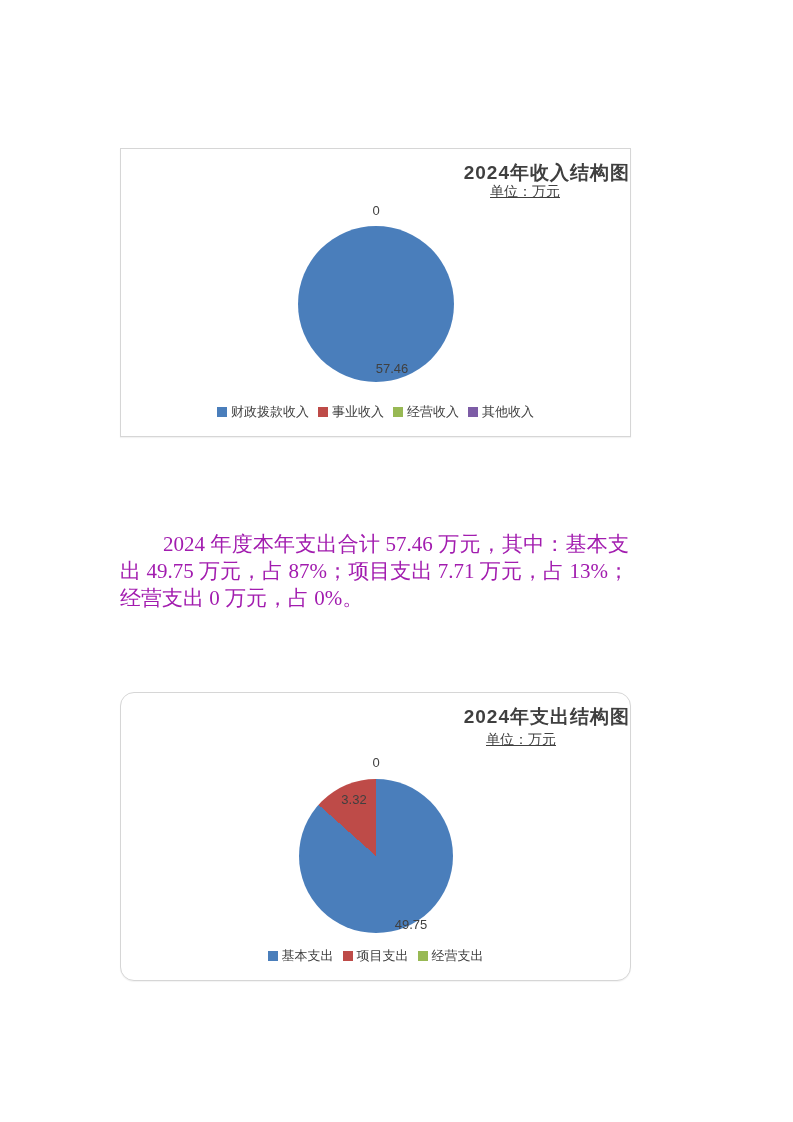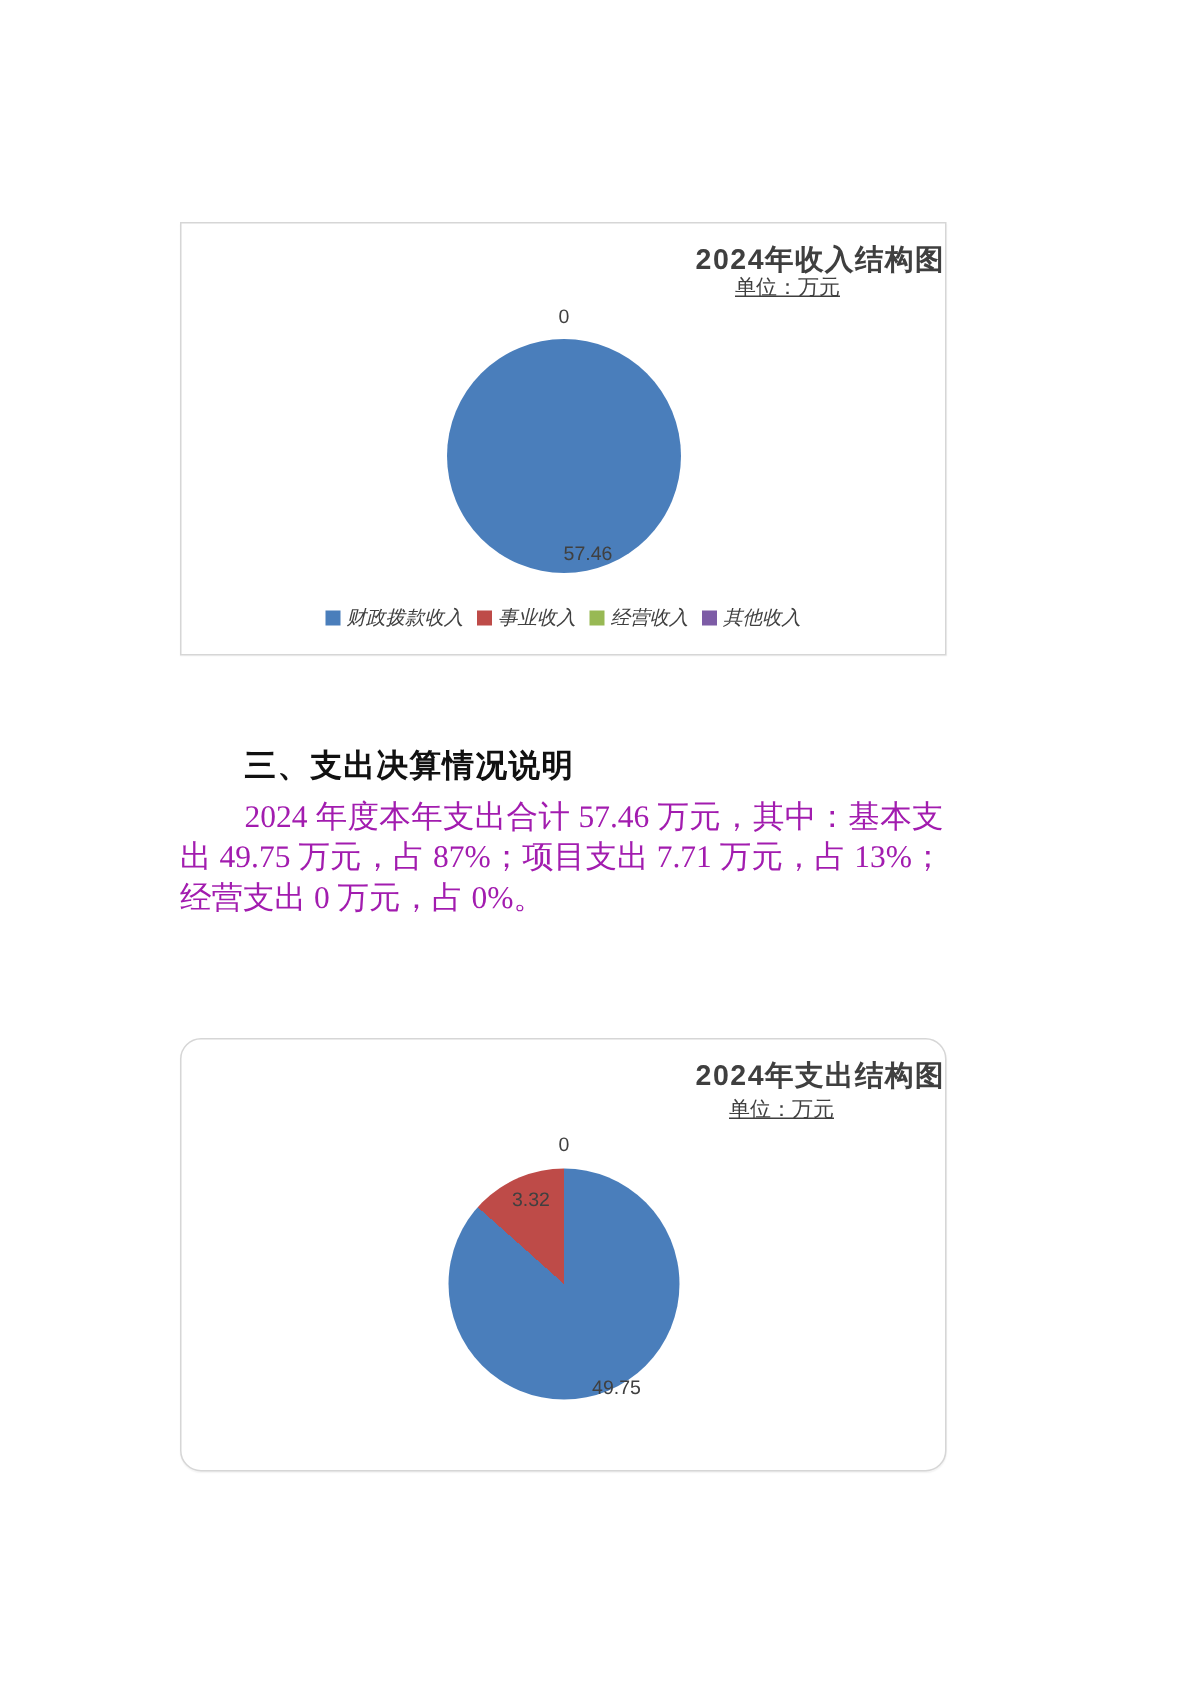--- a/index.html
+++ b/index.html
@@ -72,21 +72,21 @@
     position: absolute;
     left: 0; right: 0;
     top: 254px;
     display: flex;
     justify-content: center;
     align-items: center;
     gap: 9px;
     font-size: 13px;
     color: #404040;
   }
-  .legend-item { display: inline-flex; align-items: center; gap: 4px; white-space: nowrap; font-style: italic; }
+  .legend-item { display: inline-flex; align-items: center; gap: 4px; white-space: nowrap; }
   .swatch { display: inline-block; width: 10px; height: 10px; }
 
   
   .section-heading {
     position: absolute;
     left: 163px;
     top: 496px;
     font-size: 21px;
     font-weight: bold;
     color: #111111;
@@ -130,25 +130,38 @@
           <span class="swatch" style="background: rgb(152, 185, 84);"></span>
           <span>经营收入</span>
         </span>
         <span class="legend-item">
           <span class="swatch" style="background: rgb(125, 92, 166);"></span>
           <span>其他收入</span>
         </span>
       </div>
   </section>
 
-  <h2 class="section-heading">三、支出决算情况说明</h2>
   <p class="body-paragraph">2024 年度本年支出合计 57.46 万元，其中：基本支出 49.75 万元，占 87%；项目支出 7.71 万元，占 13%；经营支出 0 万元，占 0%。</p>
 
   <section class="chart-card" id="expense-chart-card">
     <div class="chart-title">2024年支出结构图</div>
     <div class="unit-label">单位：万元</div>
     <div class="pie" id="expense-pie" style="background: conic-gradient(rgb(74, 126, 187) 0deg, rgb(74, 126, 187) 311.695deg, rgb(190, 75, 72) 311.695deg, rgb(190, 75, 72) 360deg);"></div>
     <div class="pie-label" id="expense-zero-label">0</div>
     <div class="pie-label" id="expense-project-label">3.32</div>
     <div class="pie-label" id="expense-basic-label">49.75</div>
+    <div class="legend">
+        <span class="legend-item">
+          <span class="swatch" style="background: rgb(74, 126, 187);"></span>
+          <span>基本支出</span>
+        </span>
+        <span class="legend-item">
+          <span class="swatch" style="background: rgb(190, 75, 72);"></span>
+          <span>项目支出</span>
+        </span>
+        <span class="legend-item">
+          <span class="swatch" style="background: rgb(152, 185, 84);"></span>
+          <span>经营支出</span>
+        </span>
+      </div>
   </section>
 
 </div>
 
 </body></html>

